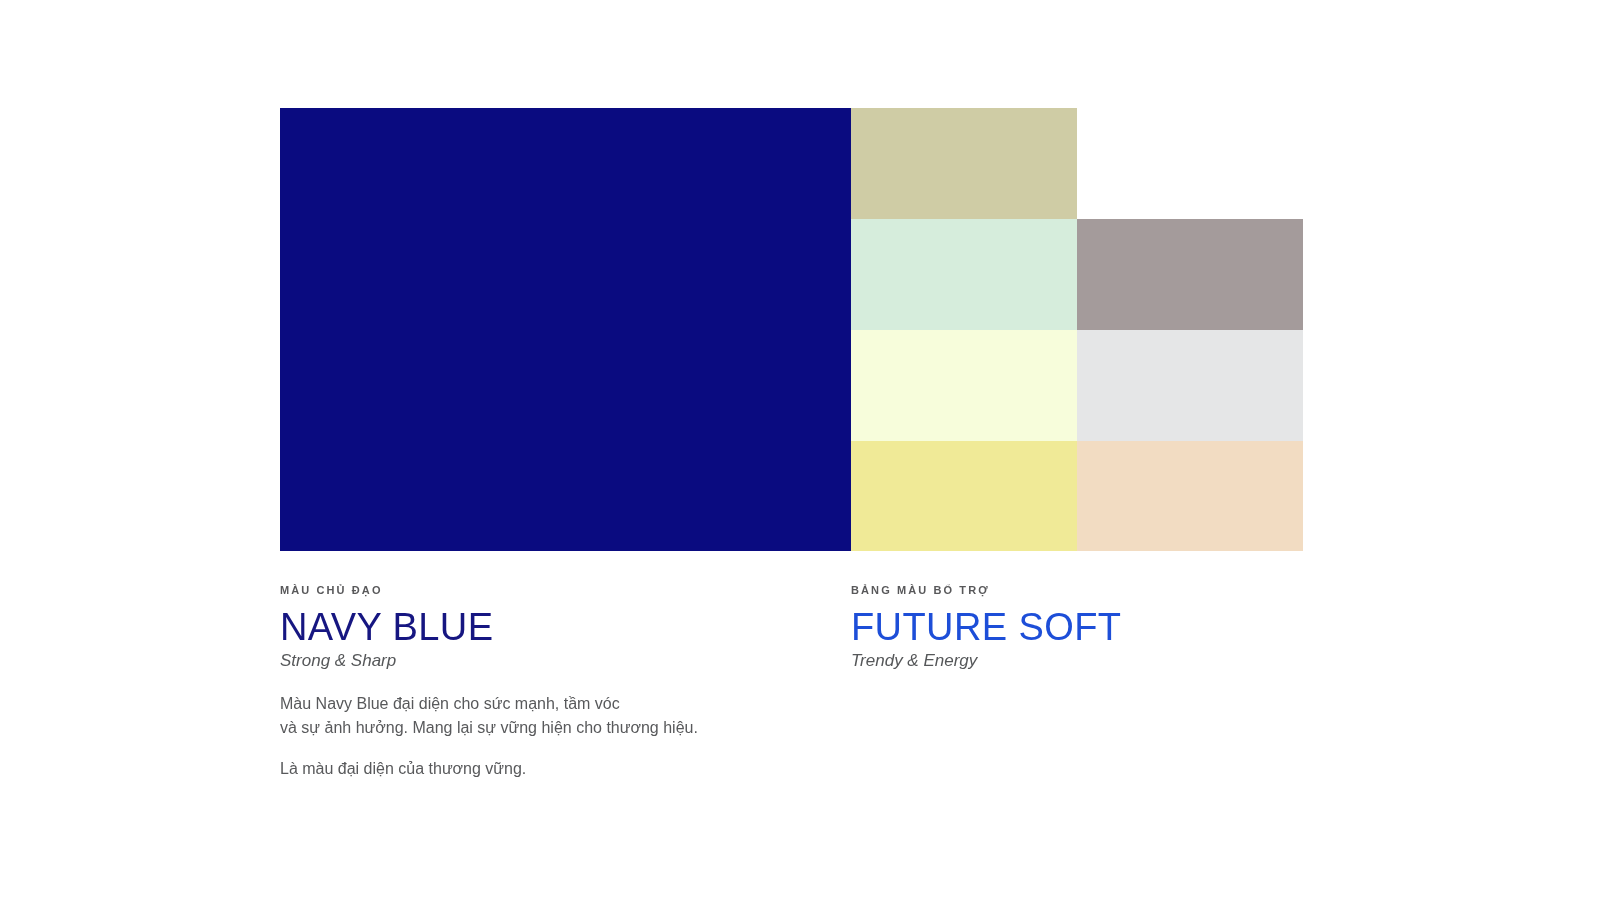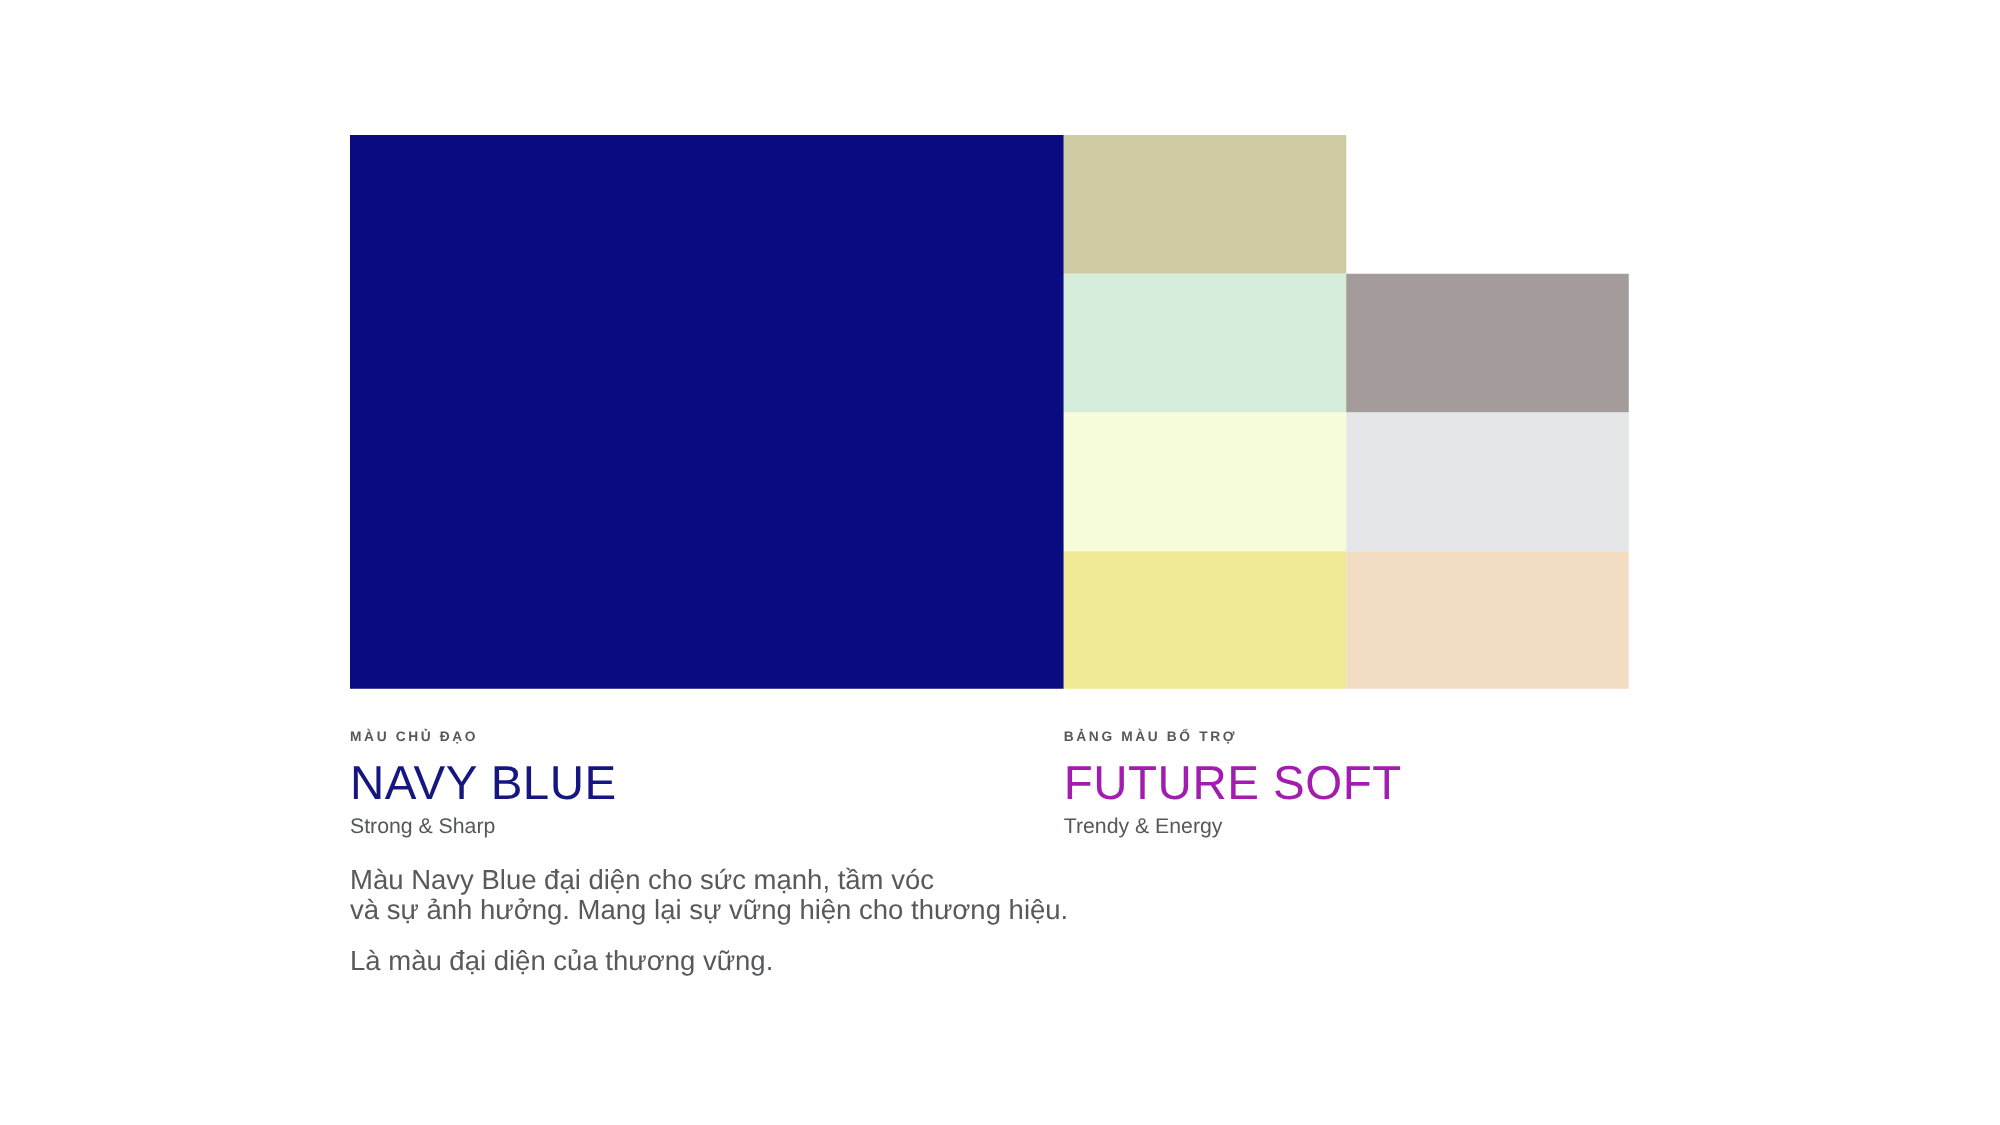--- a/index.html
+++ b/index.html
@@ -76,24 +76,25 @@
     white-space: nowrap;
   }
 
   .subtitle {
     font-size: 17px;
     font-weight: 400;
     color: #555759;
     line-height: 22px;
     margin: 0 0 20px 0;
     white-space: nowrap;
+    font-style: italic;
   }
 
   .para {
-    font-size: 22px;
+    font-size: 16px;
     font-weight: 400;
     color: #58595b;
     line-height: 23.5px;
     margin: 0 0 18px 0;
   }
   .para:last-child { margin-bottom: 0; }
   .para .ln { display: block; white-space: nowrap; }
 </style>
 </head>
 <body style="background: rgb(255, 255, 255);">
@@ -125,17 +126,17 @@
           <span class="ln">và sự ảnh hưởng. Mang lại sự vững hiện cho thương hiệu.</span>
         </p>
         <p class="para">
           <span class="ln">Là màu đại diện của thương vững.</span>
         </p>
       </div>
   </div>
 
   <div class="text-block right">
     <div class="eyebrow" style="color: rgb(88, 88, 90);">BẢNG MÀU BỔ TRỢ</div>
-    <div class="title" style="color: #a21caf;">FUTURE SOFT</div>
+    <div class="title" style="color: #1d4ed8;">FUTURE SOFT</div>
     <div class="subtitle">Trendy &amp; Energy</div>
   </div>
 
 </div>
 
 </body></html>

